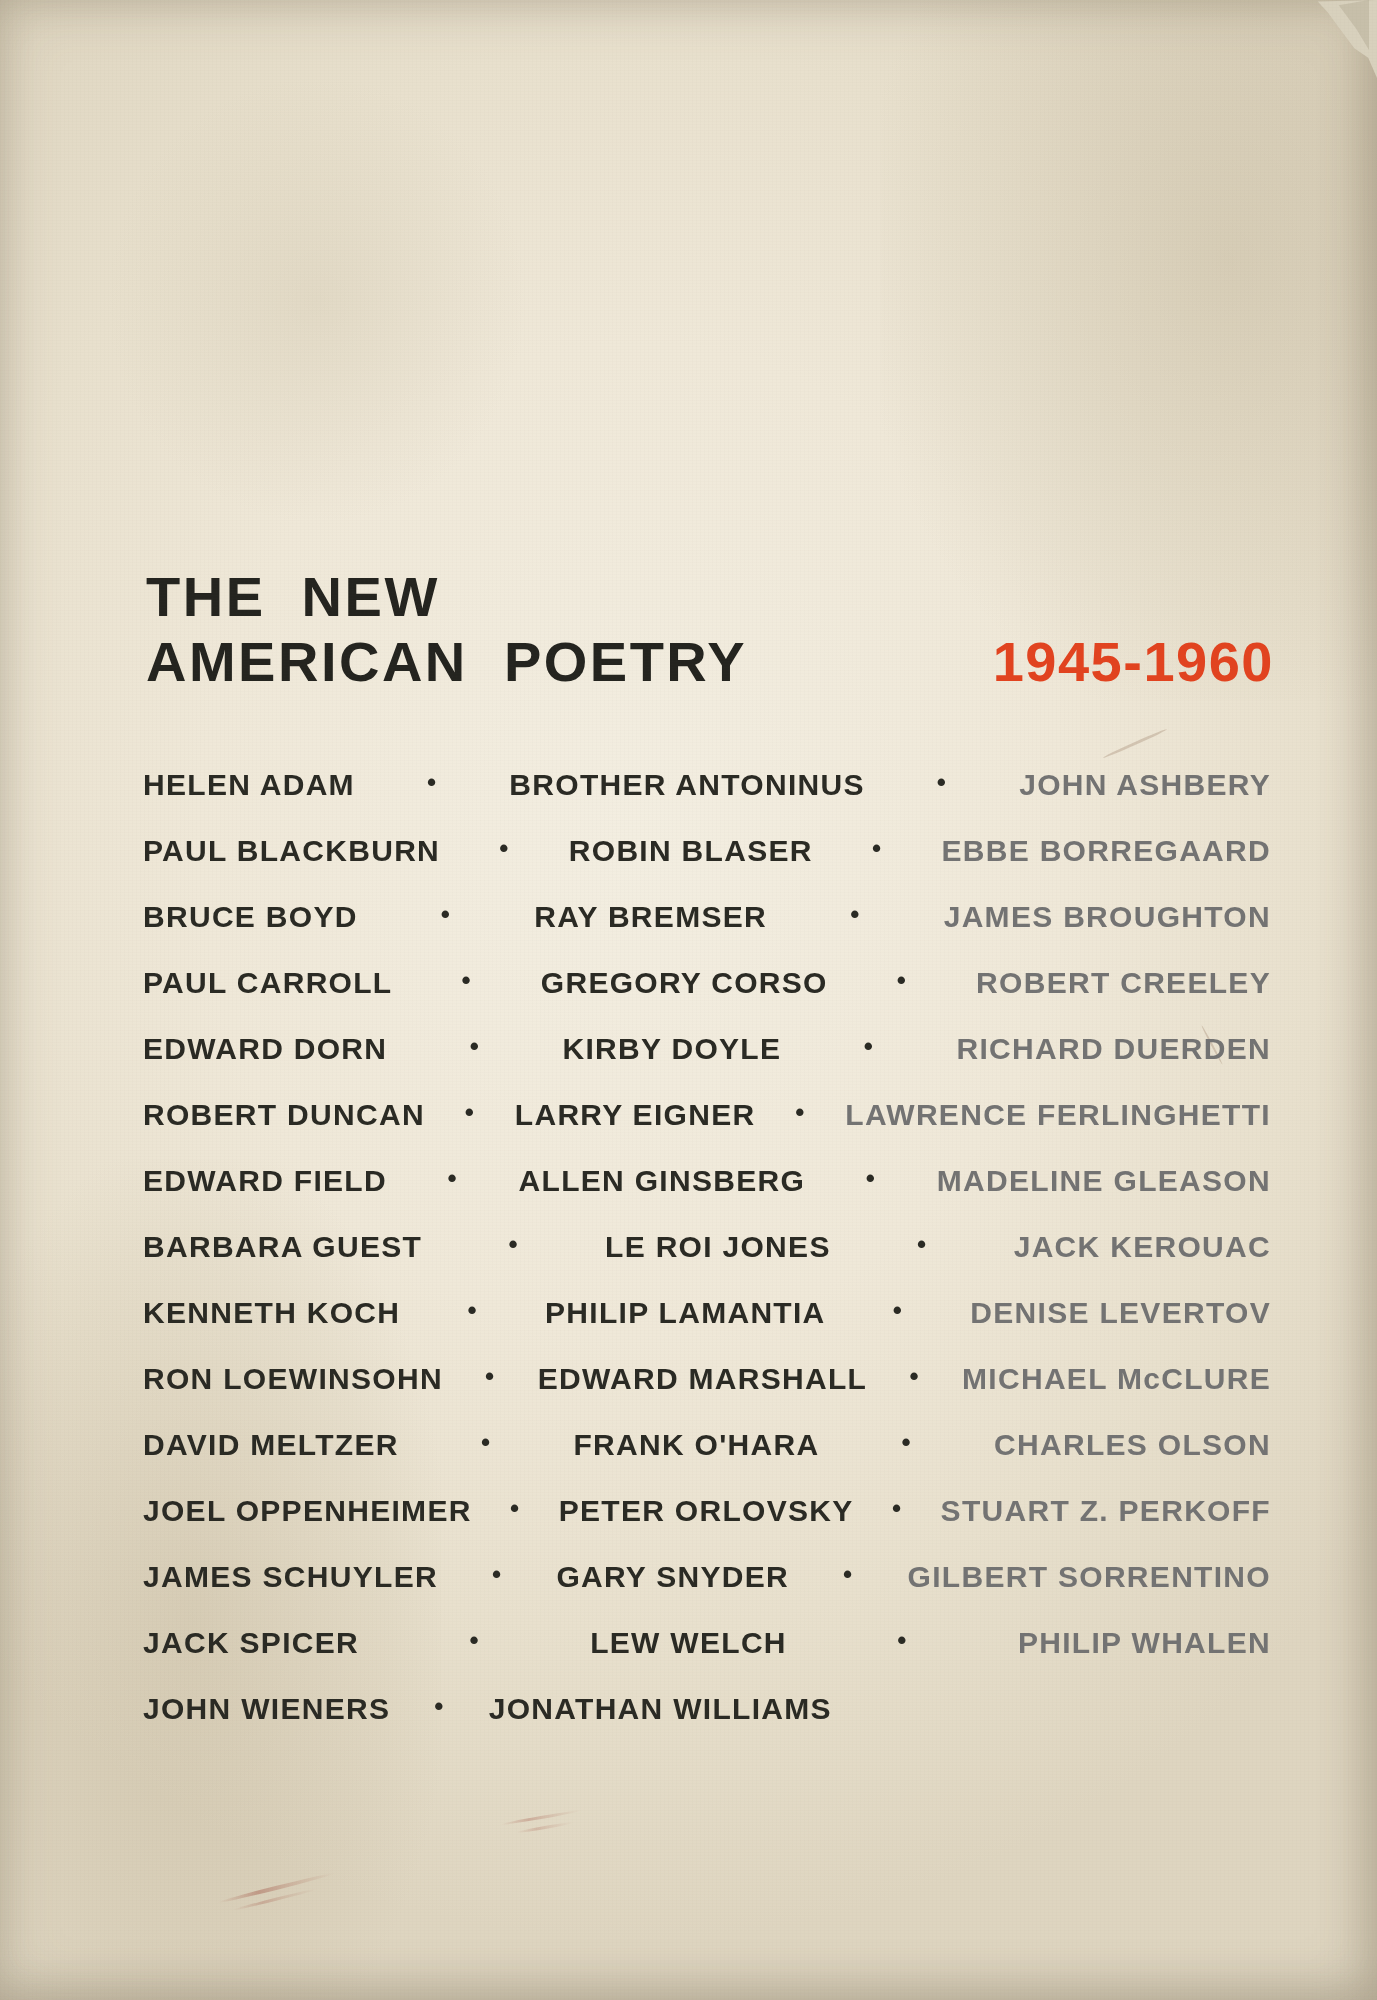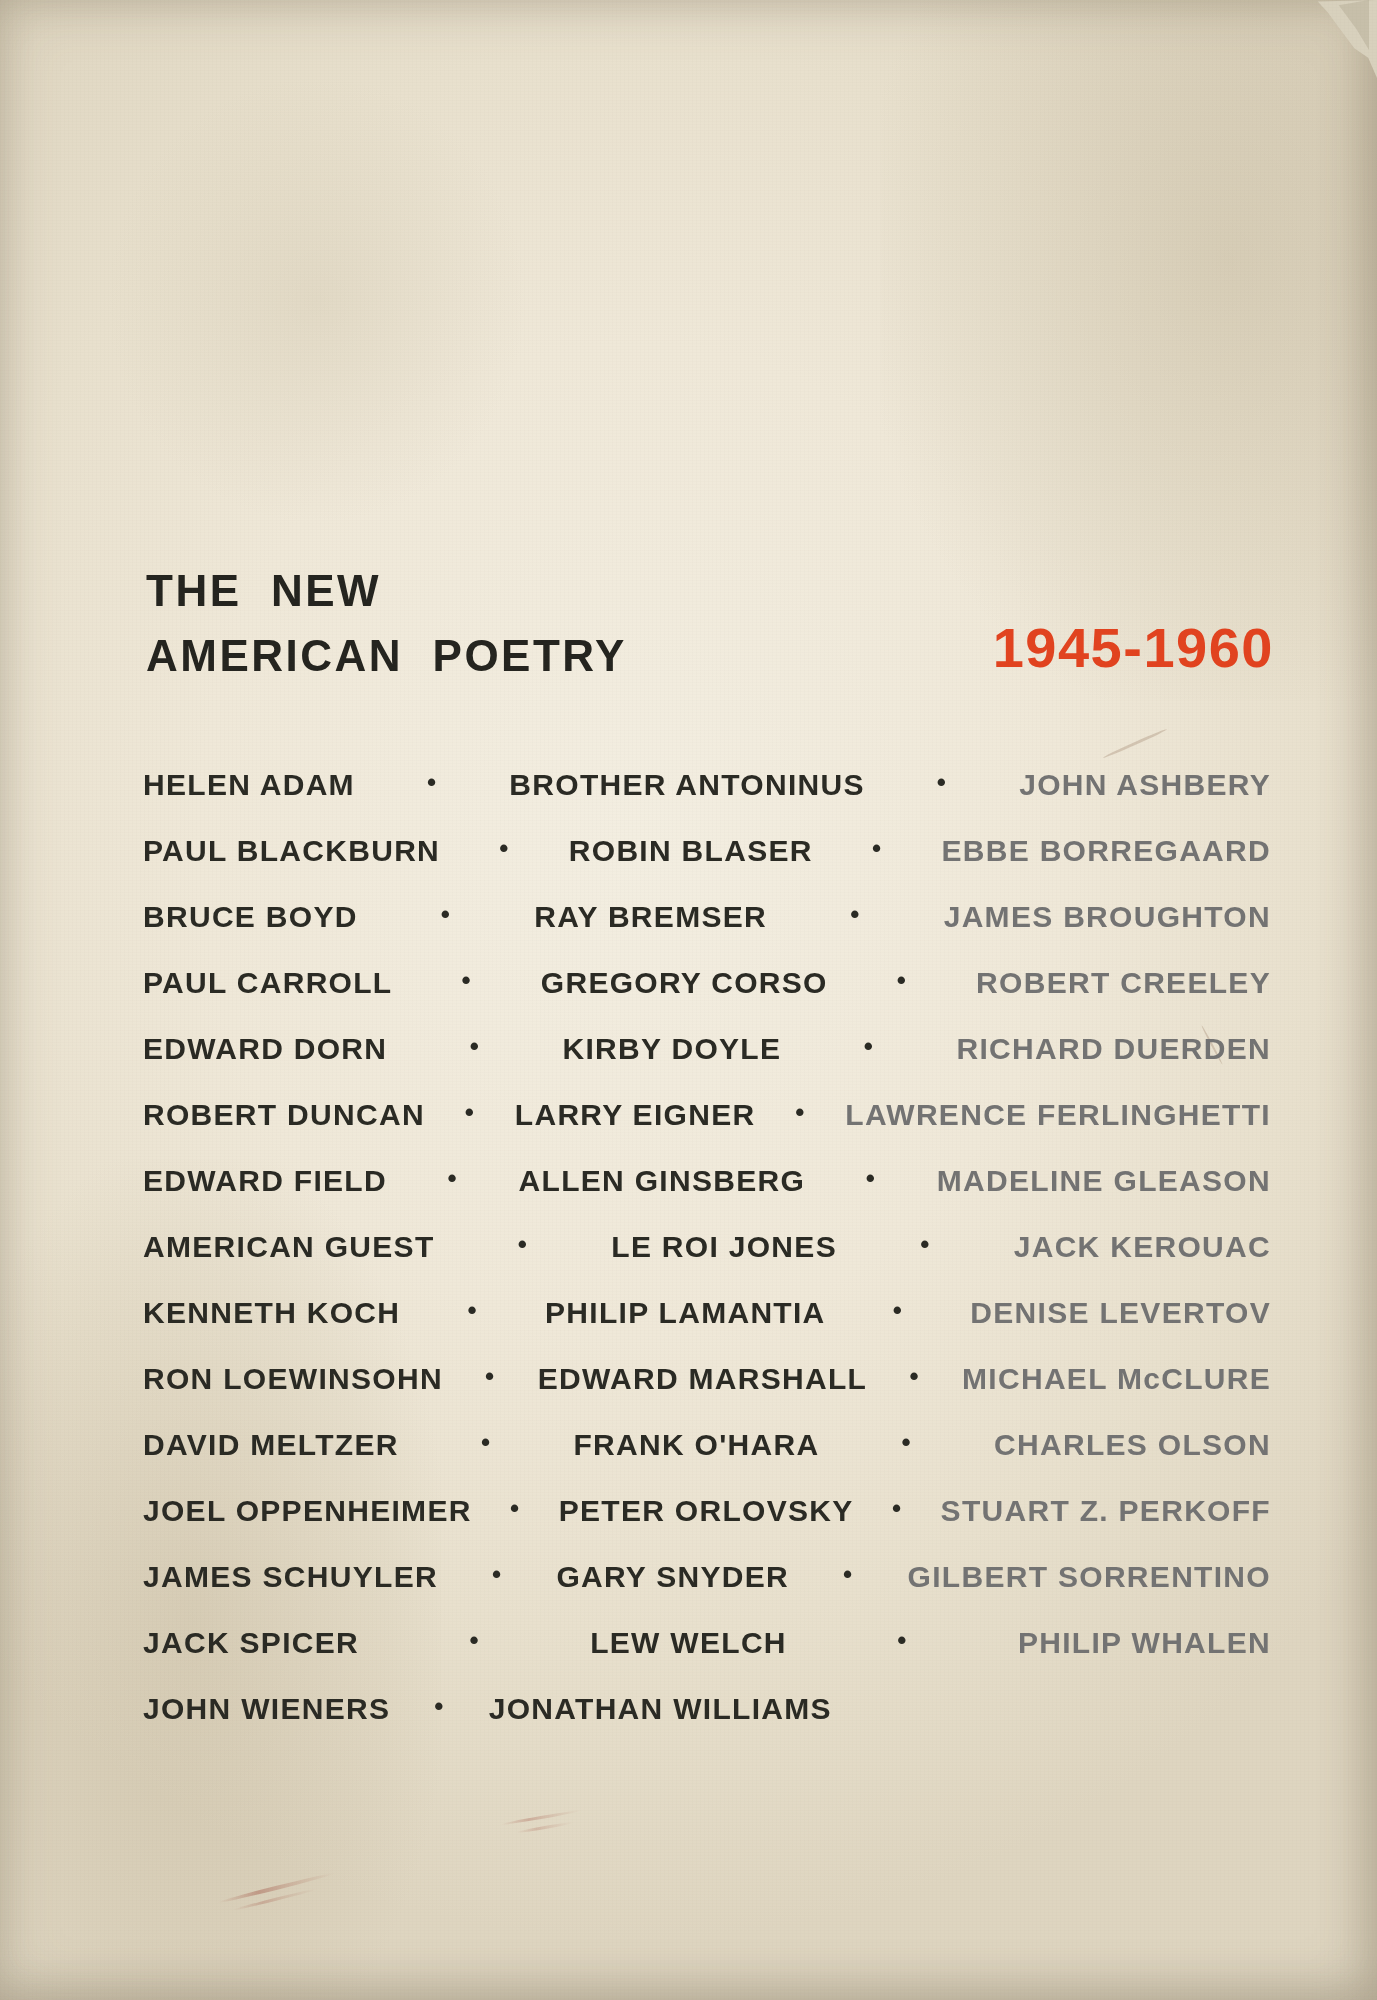--- a/index.html
+++ b/index.html
@@ -109,21 +109,21 @@
     width: 100%;
     height: 100%;
   }
   .title-block {
     position: absolute;
     left: 146px;
     top: 566px;
     width: 1130px;
   }
   .title-line {
-    font-size: 44px;
+    font-size: 56px;
     font-weight: bold;
     letter-spacing: 2.5px;
     color: #24241f;
     line-height: 1.12;
     white-space: pre;
   }
   .title-row2 {
     display: flex;
     align-items: flex-end;
     justify-content: space-between;
@@ -259,21 +259,21 @@
 
       <div class="name-row">
         <span class="nm nm-left">EDWARD FIELD</span>
         <span class="bullet">•</span>
         <span class="nm nm-mid">ALLEN GINSBERG</span>
         <span class="bullet">•</span>
         <span class="nm nm-right">MADELINE GLEASON</span>
       </div>
 
       <div class="name-row">
-        <span class="nm nm-left">AMERICAN GUEST</span>
+        <span class="nm nm-left">BARBARA GUEST</span>
         <span class="bullet">•</span>
         <span class="nm nm-mid">LE ROI JONES</span>
         <span class="bullet">•</span>
         <span class="nm nm-right">JACK KEROUAC</span>
       </div>
 
       <div class="name-row">
         <span class="nm nm-left">KENNETH KOCH</span>
         <span class="bullet">•</span>
         <span class="nm nm-mid">PHILIP LAMANTIA</span>

